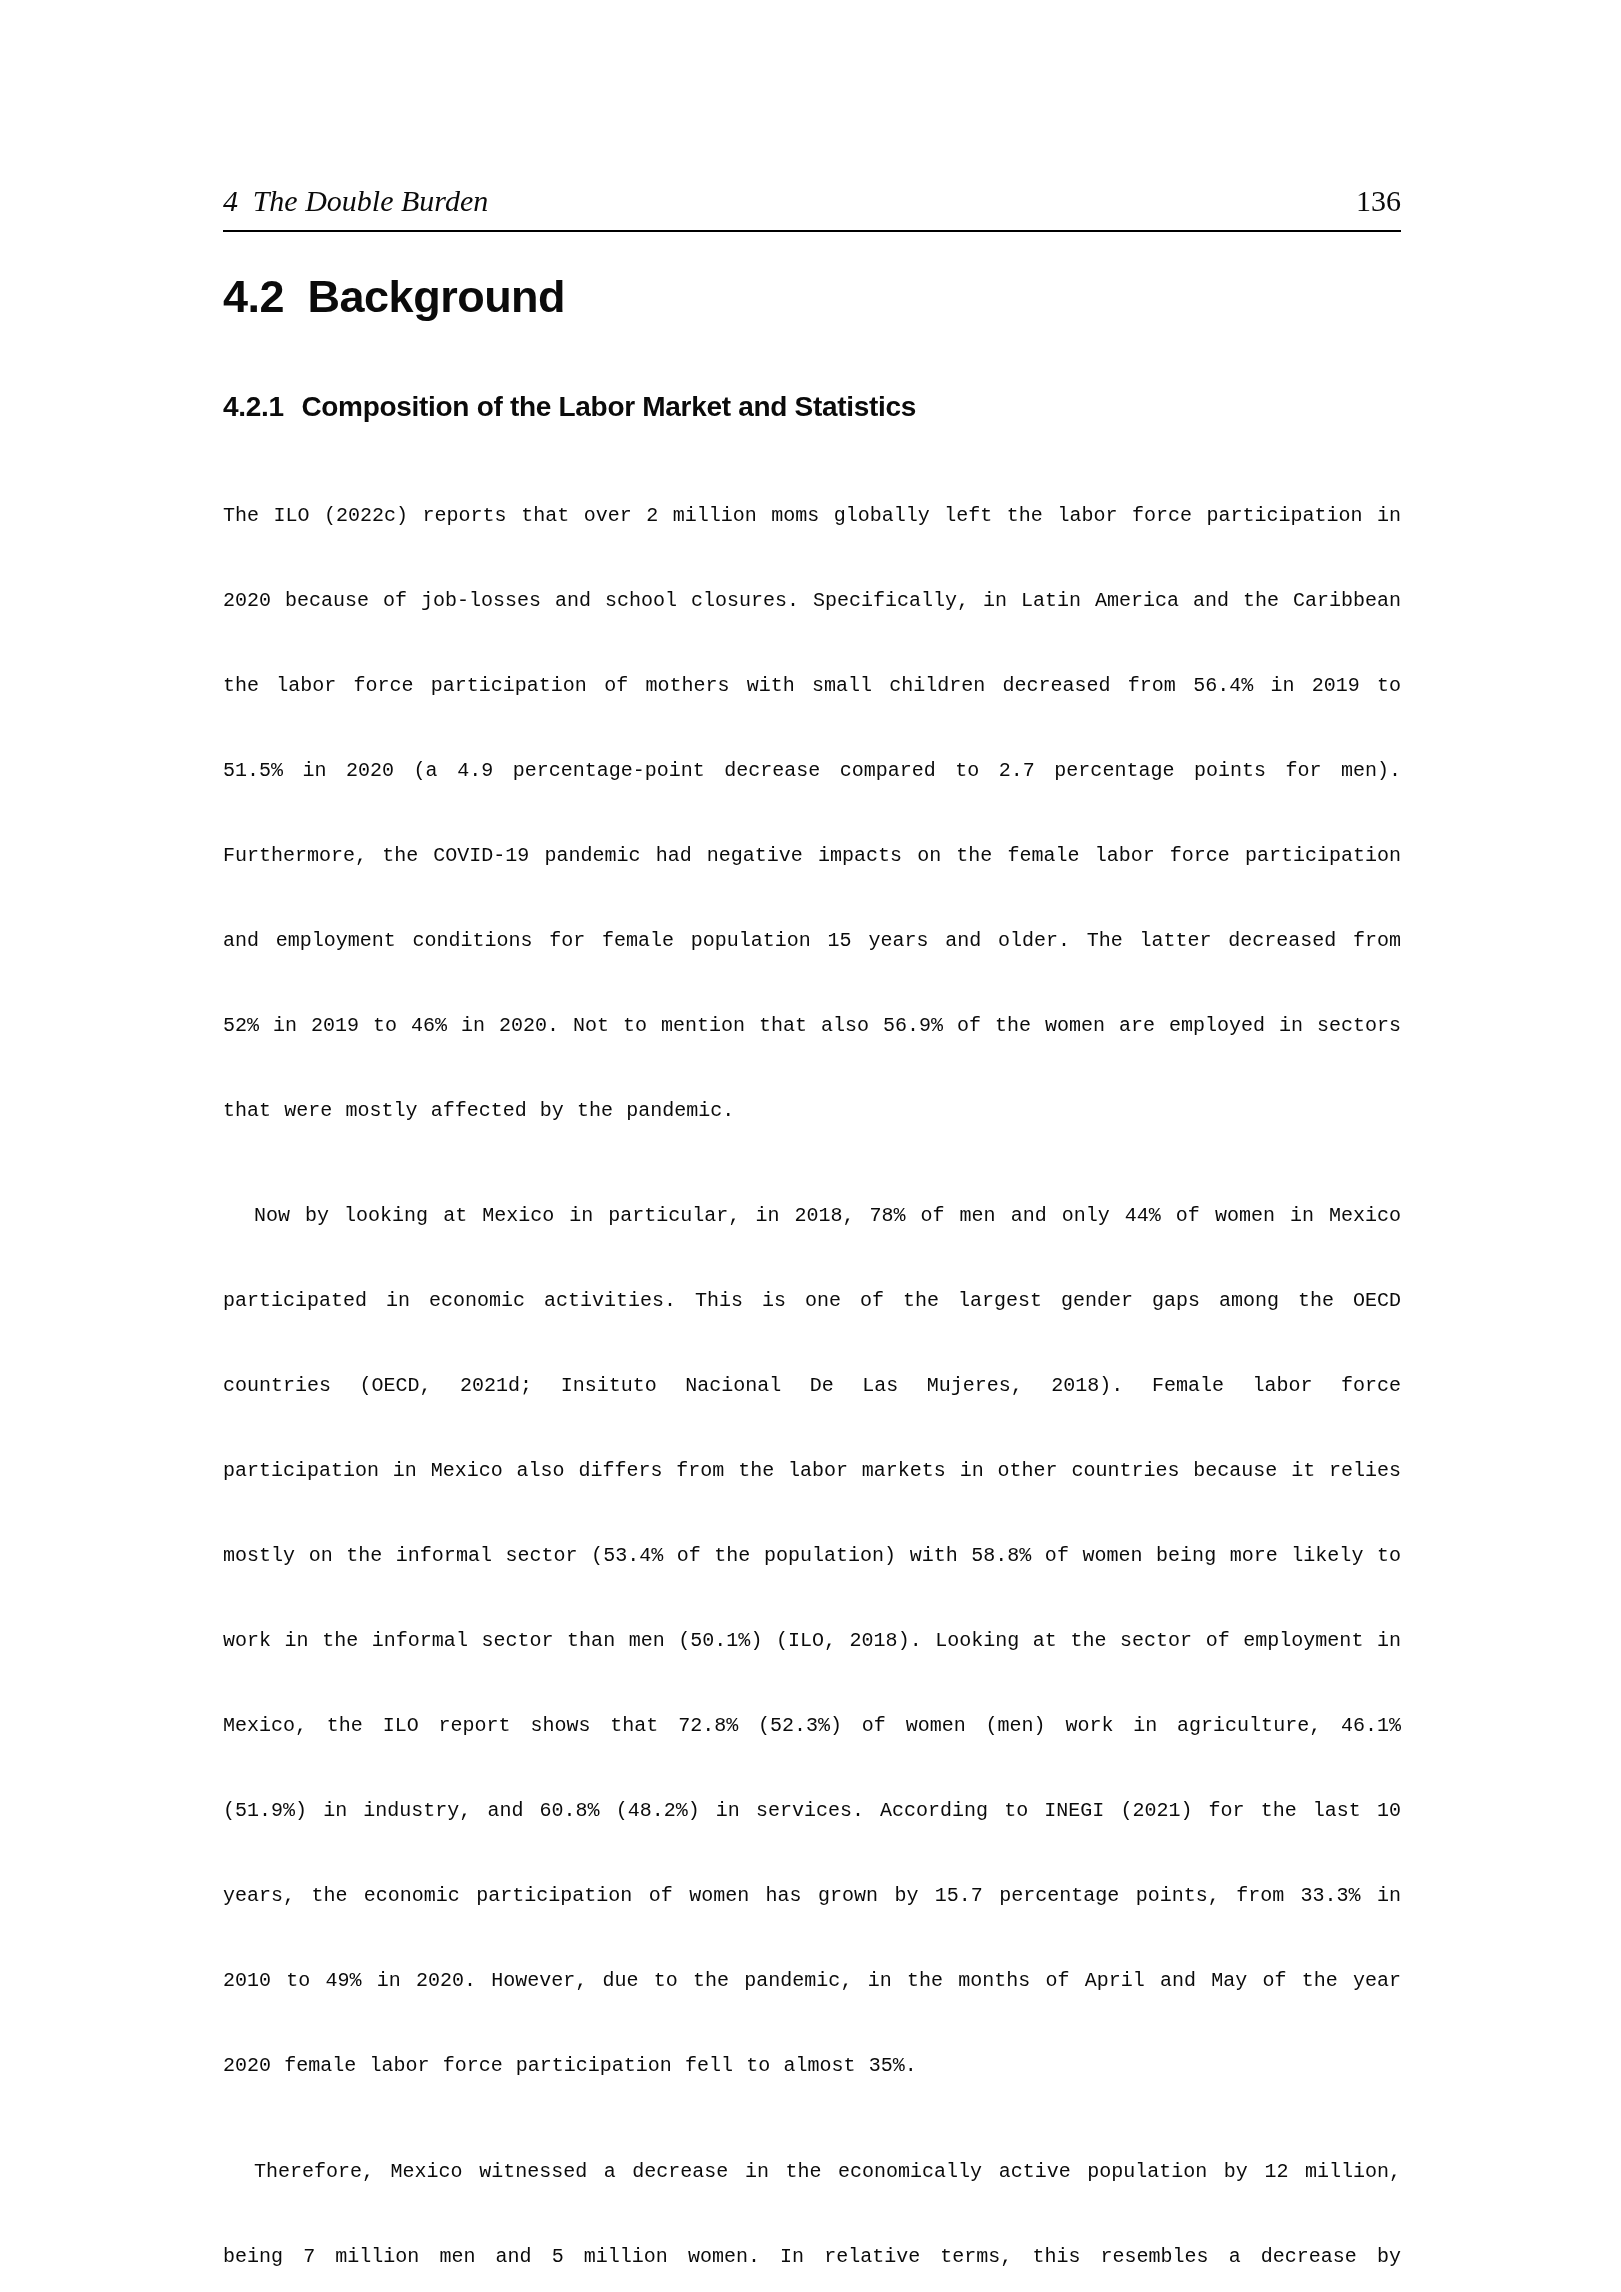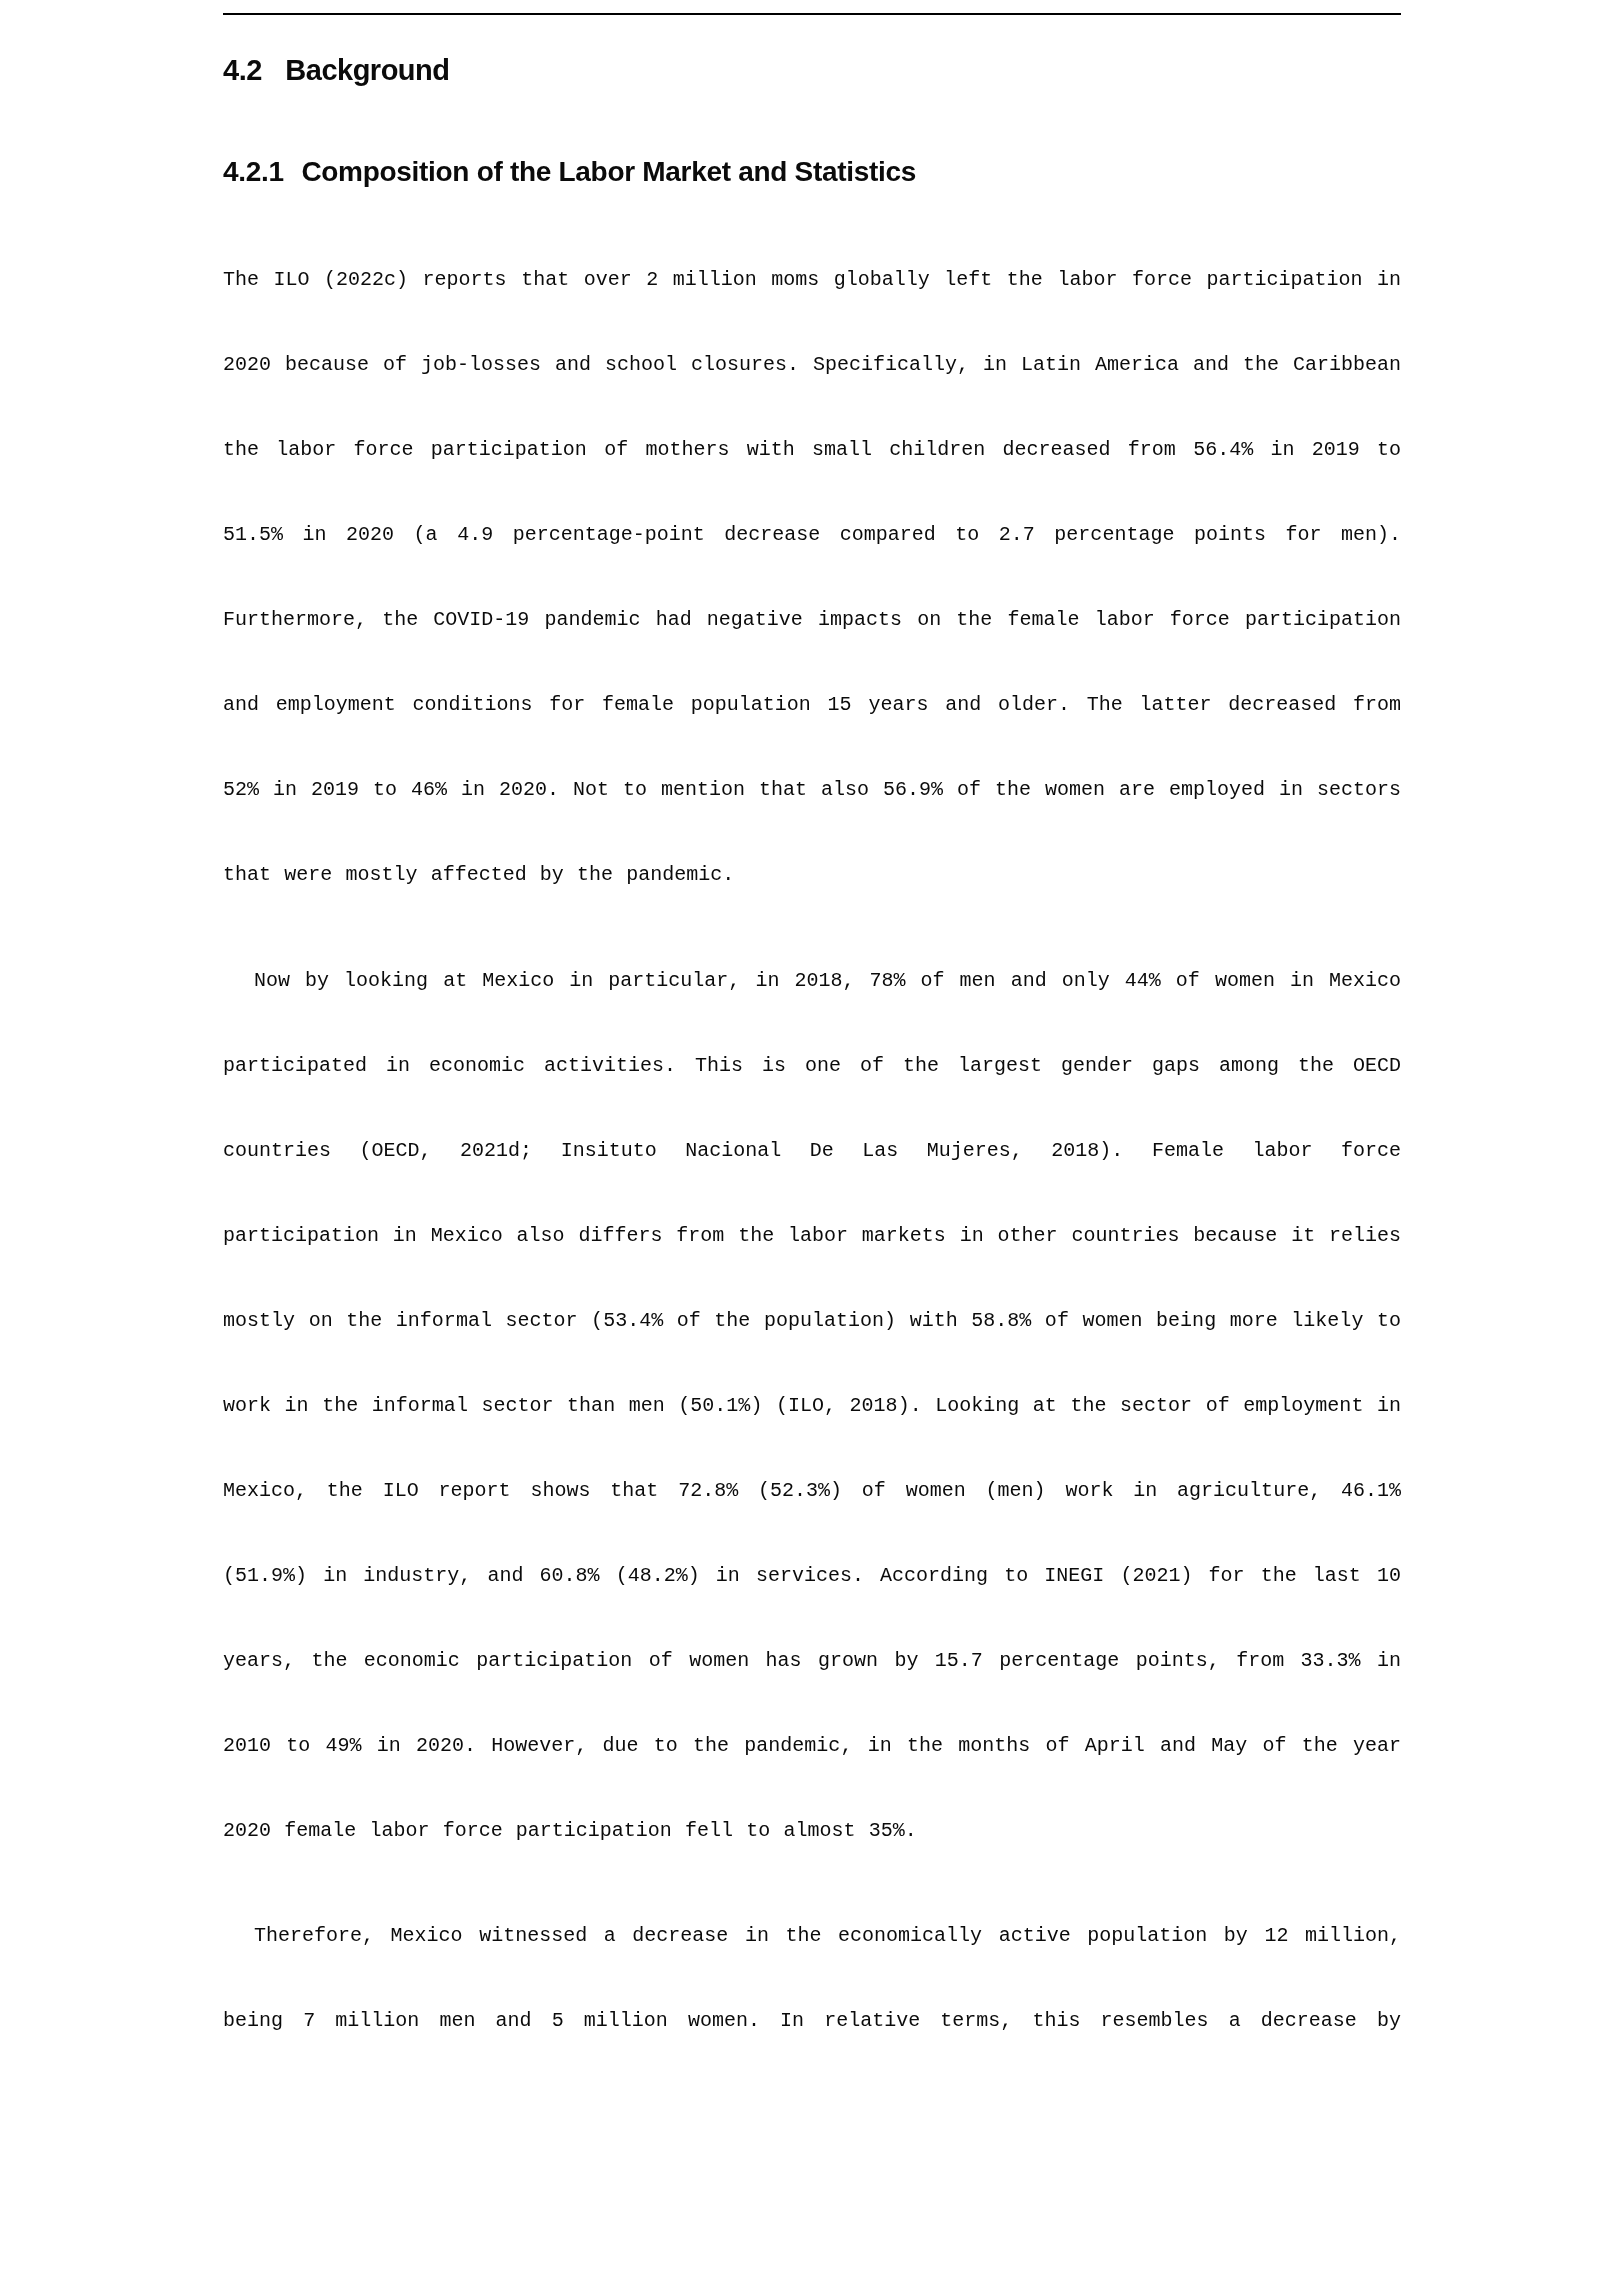--- a/index.html
+++ b/index.html
@@ -43,21 +43,21 @@
   .header-rule {
     margin-top: 12.7px;
     border-bottom: 2px solid #000000;
     height: 0;
   }
   
   h1.section-heading {
     margin: 39px 0 0 0;
     font-family: "Liberation Sans", "DejaVu Sans", sans-serif;
     font-weight: bold;
-    font-size: 29px;
+    font-size: 45px;
     line-height: 1.15;
     letter-spacing: -0.5px;
   }
   h1 .h-num { margin-right: 23.5px; }
   h2.subsection-heading {
     margin: 69px 0 0 0;
     font-family: "Liberation Sans", "DejaVu Sans", sans-serif;
     font-weight: bold;
     font-size: 28px;
     line-height: 1.15;
@@ -82,20 +82,26 @@
   p.continued {
     text-align-last: justify;
   }
 </style>
 </head>
 <body>
 
 <div class="page">
   <div class="content">
 
+    <div class="running-header">
+      <div class="rh-left">
+        <span class="rh-num">4</span><span class="rh-title">The Double Burden</span>
+      </div>
+      <div class="rh-page">136</div>
+    </div>
 
     <div class="header-rule"></div>
 
     <h1 class="section-heading">
       <span class="h-num">4.2</span><span>Background</span>
     </h1>
 
     <h2 class="subsection-heading">
       <span class="h-num">4.2.1</span><span>Composition of the Labor Market and Statistics</span>
     </h2>

